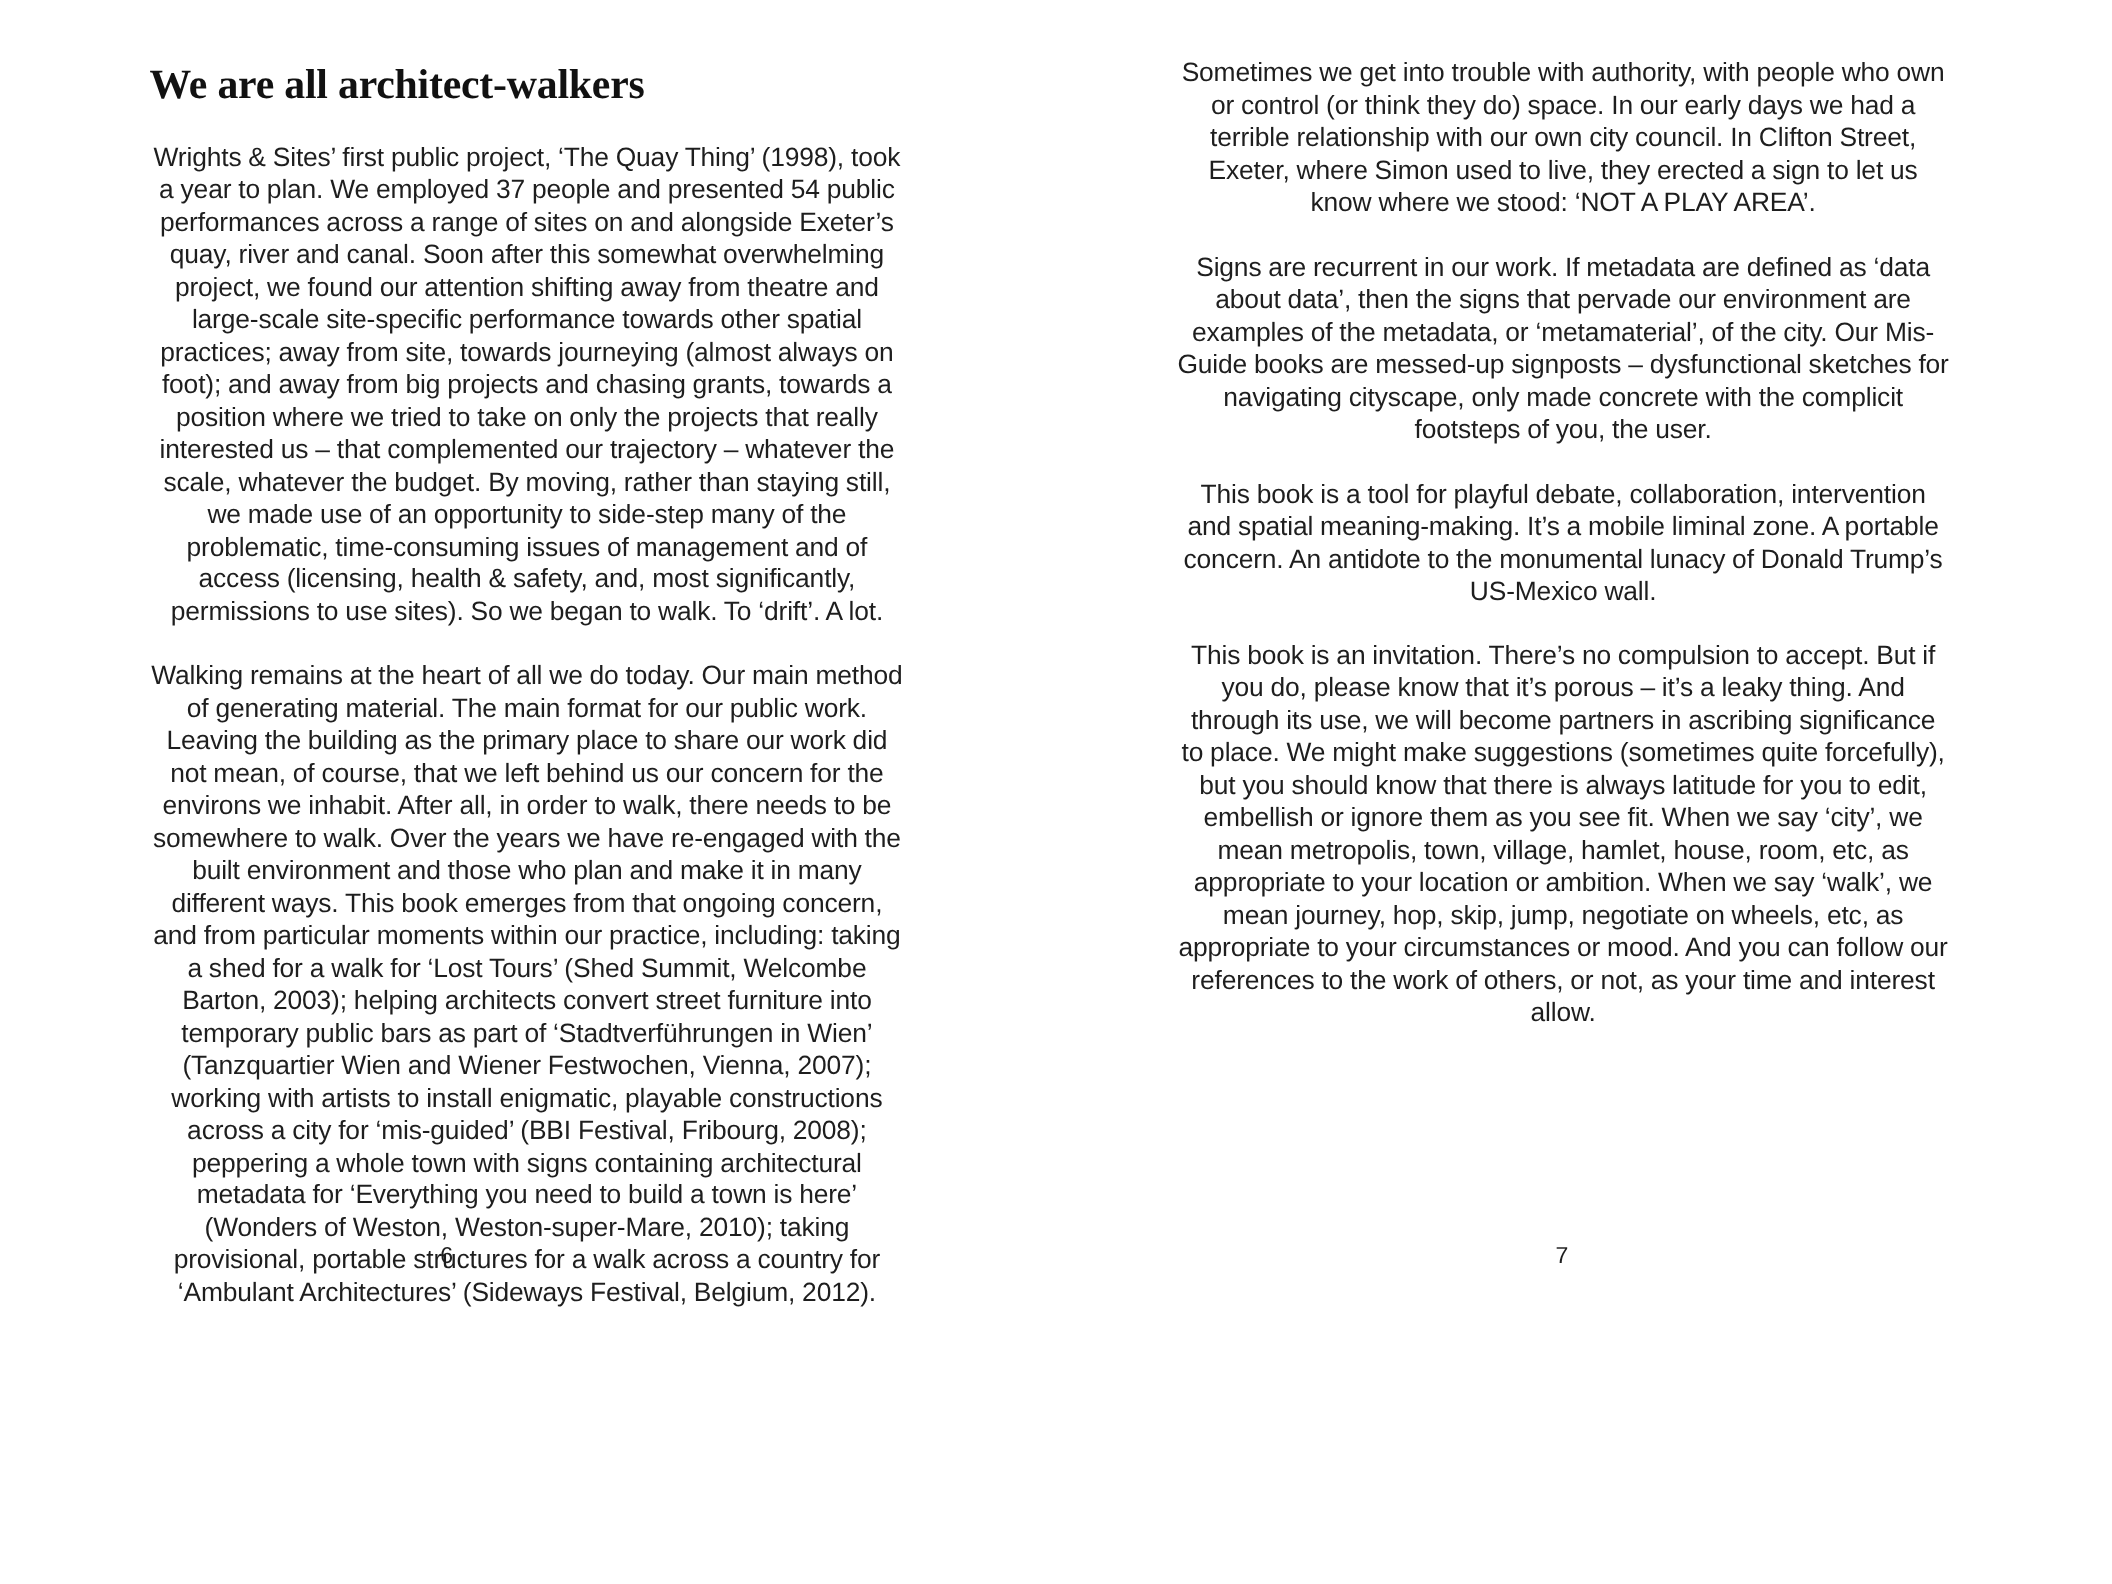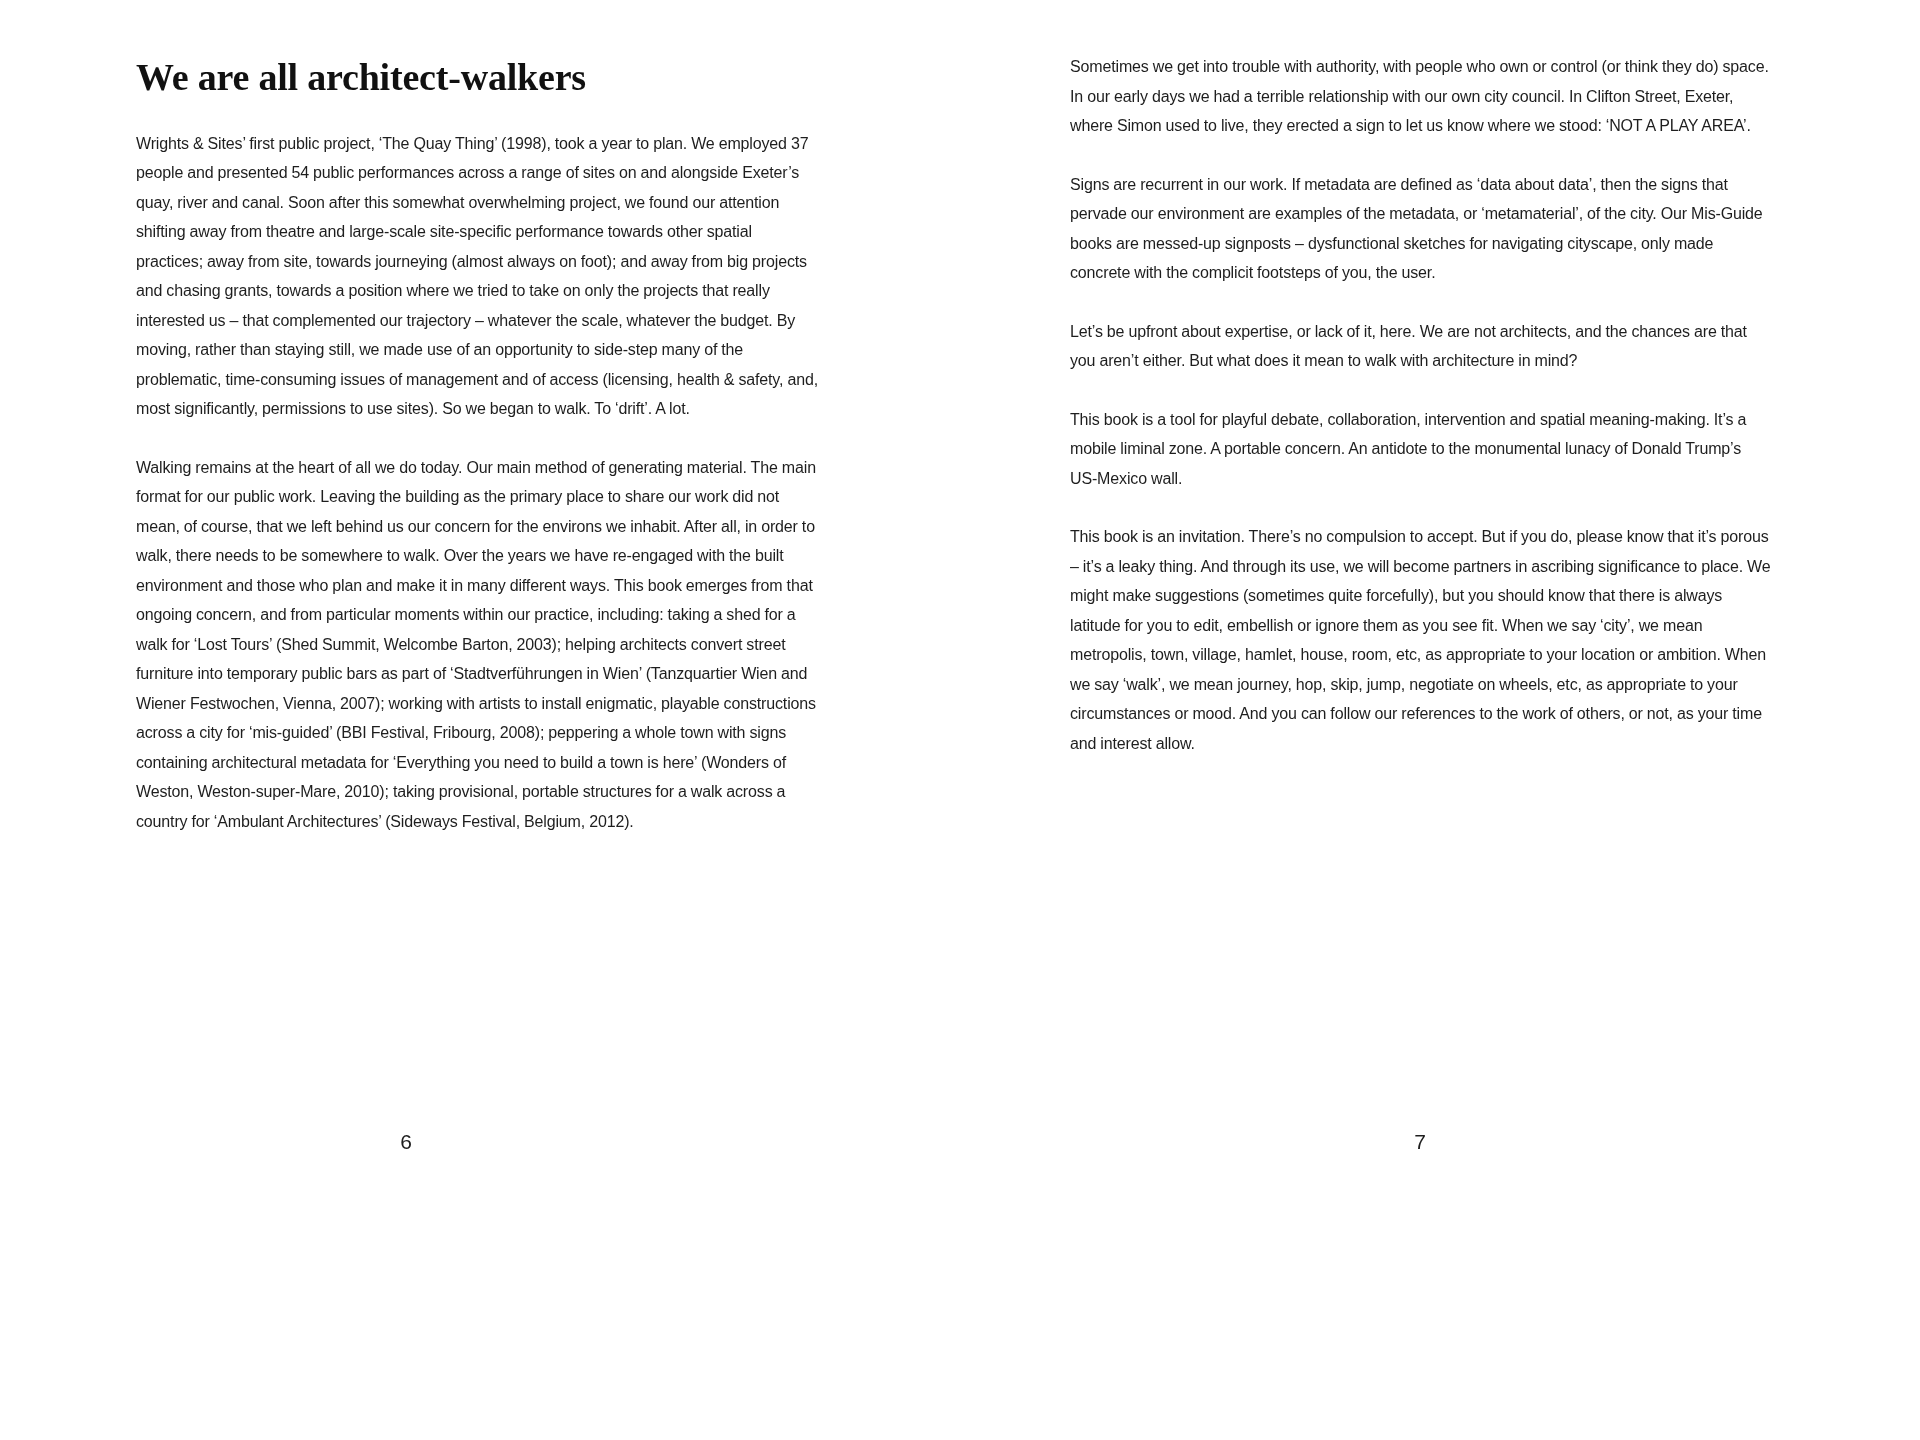--- a/index.html
+++ b/index.html
@@ -45,27 +45,27 @@
     font-family: "Liberation Serif", serif;
     font-weight: bold;
     font-size: 38px;
     line-height: 1.12;
     letter-spacing: -0.2px;
     margin: 4px 0 30px 0;
     color: #111111;
   }
   p.body-text {
     font-family: "Liberation Sans", sans-serif;
-    font-size: 16px;
+    font-size: 24px;
     line-height: 29.5px;
     margin: 0 16px 29px 0;
     color: #1e1e1e;
     letter-spacing: -0.15px;
     word-spacing: -0.2px;
-    text-align: left;
+    text-align: center;
     hyphens: none;
   }
   p.body-text:last-child {
     margin-bottom: 0;
   }
   .folio {
     position: absolute;
     bottom: 286px;
     left: 0;
     width: 960px;
@@ -89,21 +89,20 @@
         <p class="body-text">Wrights &amp; Sites’ first public project, ‘The Quay Thing’ (1998), took a year to plan. We employed 37 people and presented 54 public performances across a range of sites on and alongside Exeter’s quay, river and canal. Soon after this somewhat overwhelming project, we found our attention shifting away from theatre and large-scale site-specific performance towards other spatial practices; away from site, towards journeying (almost always on foot); and away from big projects and chasing grants, towards a position where we tried to take on only the projects that really interested us – that complemented our trajectory – whatever the scale, whatever the budget. By moving, rather than staying still, we made use of an opportunity to side-step many of the problematic, time-consuming issues of management and of access (licensing, health &amp; safety, and, most significantly, permissions to use sites). So we began to walk. To ‘drift’. A lot.</p>
         <p class="body-text">Walking remains at the heart of all we do today. Our main method of generating material. The main format for our public work. Leaving the building as the primary place to share our work did not mean, of course, that we left behind us our concern for the environs we inhabit. After all, in order to walk, there needs to be somewhere to walk. Over the years we have re-engaged with the built environment and those who plan and make it in many different ways. This book emerges from that ongoing concern, and from particular moments within our practice, including: taking a shed for a walk for ‘Lost Tours’ (Shed Summit, Welcombe Barton, 2003); helping architects convert street furniture into temporary public bars as part of ‘Stadtverführungen in Wien’ (Tanzquartier Wien and Wiener Festwochen, Vienna, 2007); working with artists to install enigmatic, playable constructions across a city for ‘mis-guided’ (BBI Festival, Fribourg, 2008); peppering a whole town with signs containing architectural metadata for ‘Everything you need to build a town is here’ (Wonders of Weston, Weston-super-Mare, 2010); taking provisional, portable structures for a walk across a country for ‘Ambulant Architectures’ (Sideways Festival, Belgium, 2012).</p>
       </div>
       <div class="folio folio-left">6</div>
     </div>
 
     <div class="leaf leaf-right">
       <div class="column-body">
         <p class="body-text">Sometimes we get into trouble with authority, with people who own or control (or think they do) space. In our early days we had a terrible relationship with our own city council. In Clifton Street, Exeter, where Simon used to live, they erected a sign to let us know where we stood: ‘NOT A PLAY AREA’.</p>
         <p class="body-text">Signs are recurrent in our work. If metadata are defined as ‘data about data’, then the signs that pervade our environment are examples of the metadata, or ‘metamaterial’, of the city. Our Mis-Guide books are messed-up signposts – dysfunctional sketches for navigating cityscape, only made concrete with the complicit footsteps of you, the user.</p>
-        <p class="body-text">Let’s be upfront about expertise, or lack of it, here. We are not architects, and the chances are that you aren’t either. But what does it mean to walk with architecture in mind?</p>
         <p class="body-text">This book is a tool for playful debate, collaboration, intervention and spatial meaning-making. It’s a mobile liminal zone. A portable concern. An antidote to the monumental lunacy of Donald Trump’s US-Mexico wall.</p>
         <p class="body-text">This book is an invitation. There’s no compulsion to accept. But if you do, please know that it’s porous – it’s a leaky thing. And through its use, we will become partners in ascribing significance to place. We might make suggestions (sometimes quite forcefully), but you should know that there is always latitude for you to edit, embellish or ignore them as you see fit. When we say ‘city’, we mean metropolis, town, village, hamlet, house, room, etc, as appropriate to your location or ambition. When we say ‘walk’, we mean journey, hop, skip, jump, negotiate on wheels, etc, as appropriate to your circumstances or mood. And you can follow our references to the work of others, or not, as your time and interest allow.</p>
       </div>
       <div class="folio folio-right">7</div>
     </div>
 
   </div>
 </div>
 
 </body></html>

